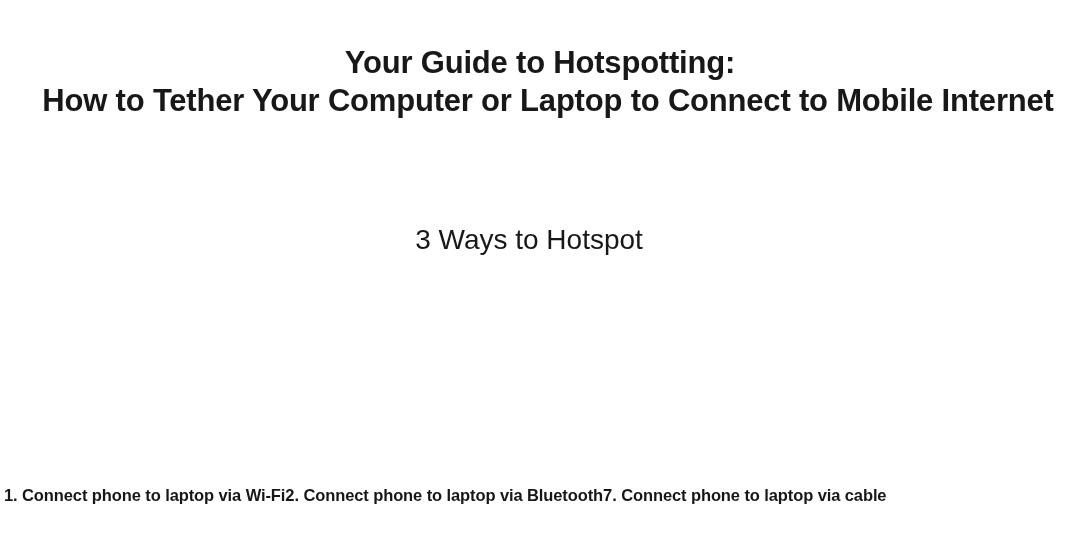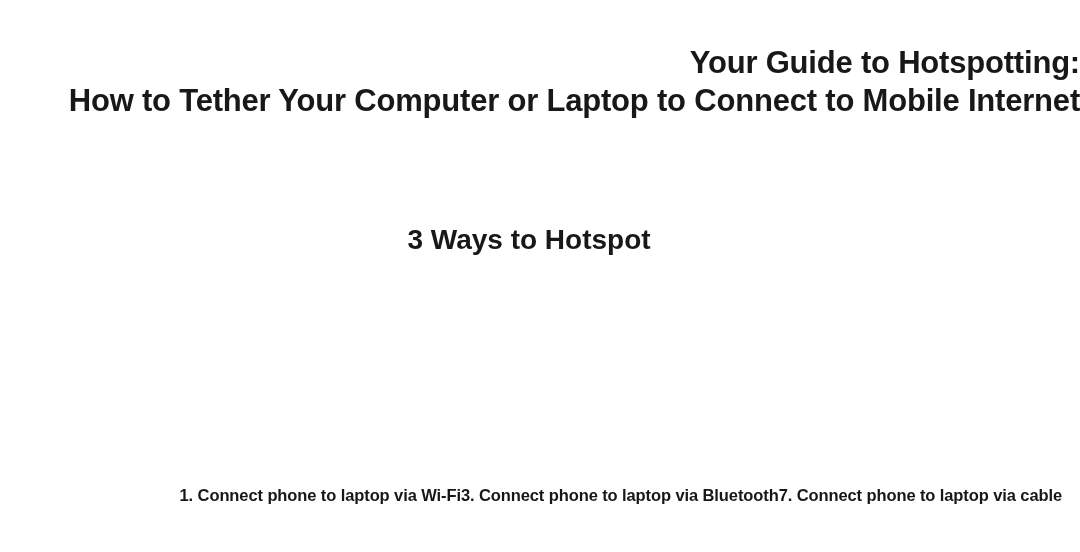--- a/index.html
+++ b/index.html
@@ -20,21 +20,21 @@
     position: relative;
     width: 1080px;
     height: 552px;
   }
 
   .title-block {
     position: absolute;
     top: 44px;
     left: 0;
     width: 1080px;
-    text-align: right;
+    text-align: center;
   }
 
   .title-line {
     font-weight: bold;
     letter-spacing: -0.2px;
     color: #181818;
   }
 
   .title-line-1 {
     font-size: 31px;
@@ -47,37 +47,37 @@
     margin-left: 16px;
   }
 
   .subtitle {
     position: absolute;
     top: 224px;
     left: 0;
     width: 1080px;
     text-align: center;
     font-size: 28px;
-    font-weight: bold;
+    font-weight: normal;
     color: #181818;
     padding-right: 22px;
     box-sizing: border-box;
   }
 
   .steps {
     position: absolute;
     left: 0;
     top: 486px;
     width: 1080px;
     display: flex;
     flex-direction: row;
-    justify-content: flex-end;
+    justify-content: flex-start;
     align-items: flex-start;
     box-sizing: border-box;
-    padding: 0 18px;
+    padding: 0 4px;
   }
 
   .step {
     font-size: 16.5px;
     font-weight: bold;
     color: #171717;
     white-space: nowrap;
     letter-spacing: -0.1px;
   }
 
@@ -92,17 +92,17 @@
 
   <div class="title-block">
     <div class="title-line title-line-1">Your Guide to Hotspotting:</div>
     <div class="title-line title-line-2">How to Tether Your Computer or Laptop to Connect to Mobile Internet</div>
   </div>
 
   <div class="subtitle">3 Ways to Hotspot</div>
 
   <div class="steps">
     <div class="step step-1">1. Connect phone to laptop via Wi-Fi</div>
-    <div class="step step-2">3. Connect phone to laptop via Bluetooth</div>
+    <div class="step step-2">2. Connect phone to laptop via Bluetooth</div>
     <div class="step step-3">7. Connect phone to laptop via cable</div>
   </div>
 
 </div>
 
 </body></html>

